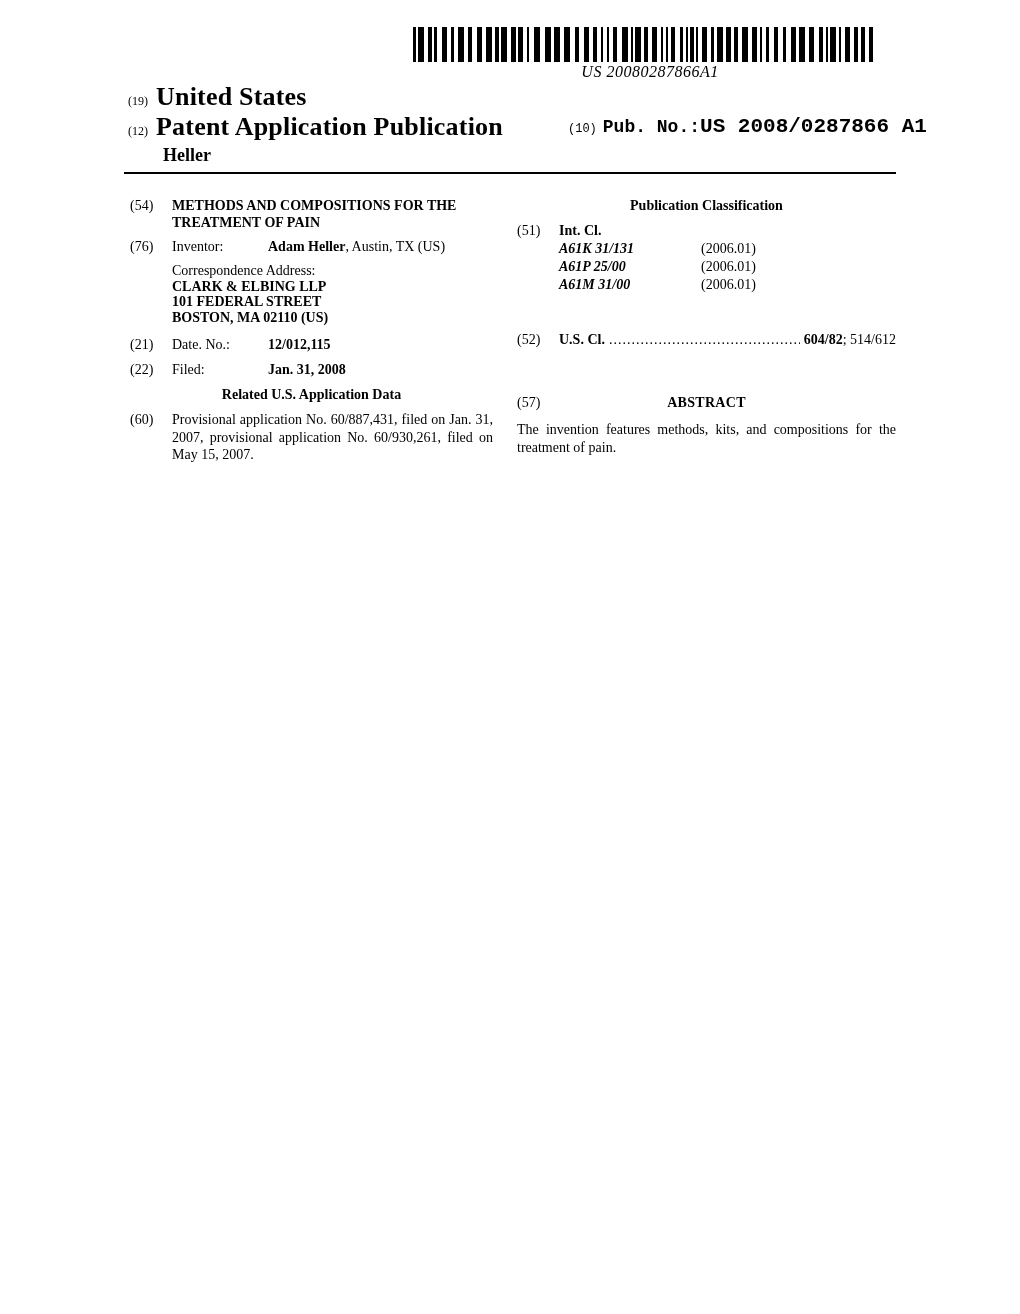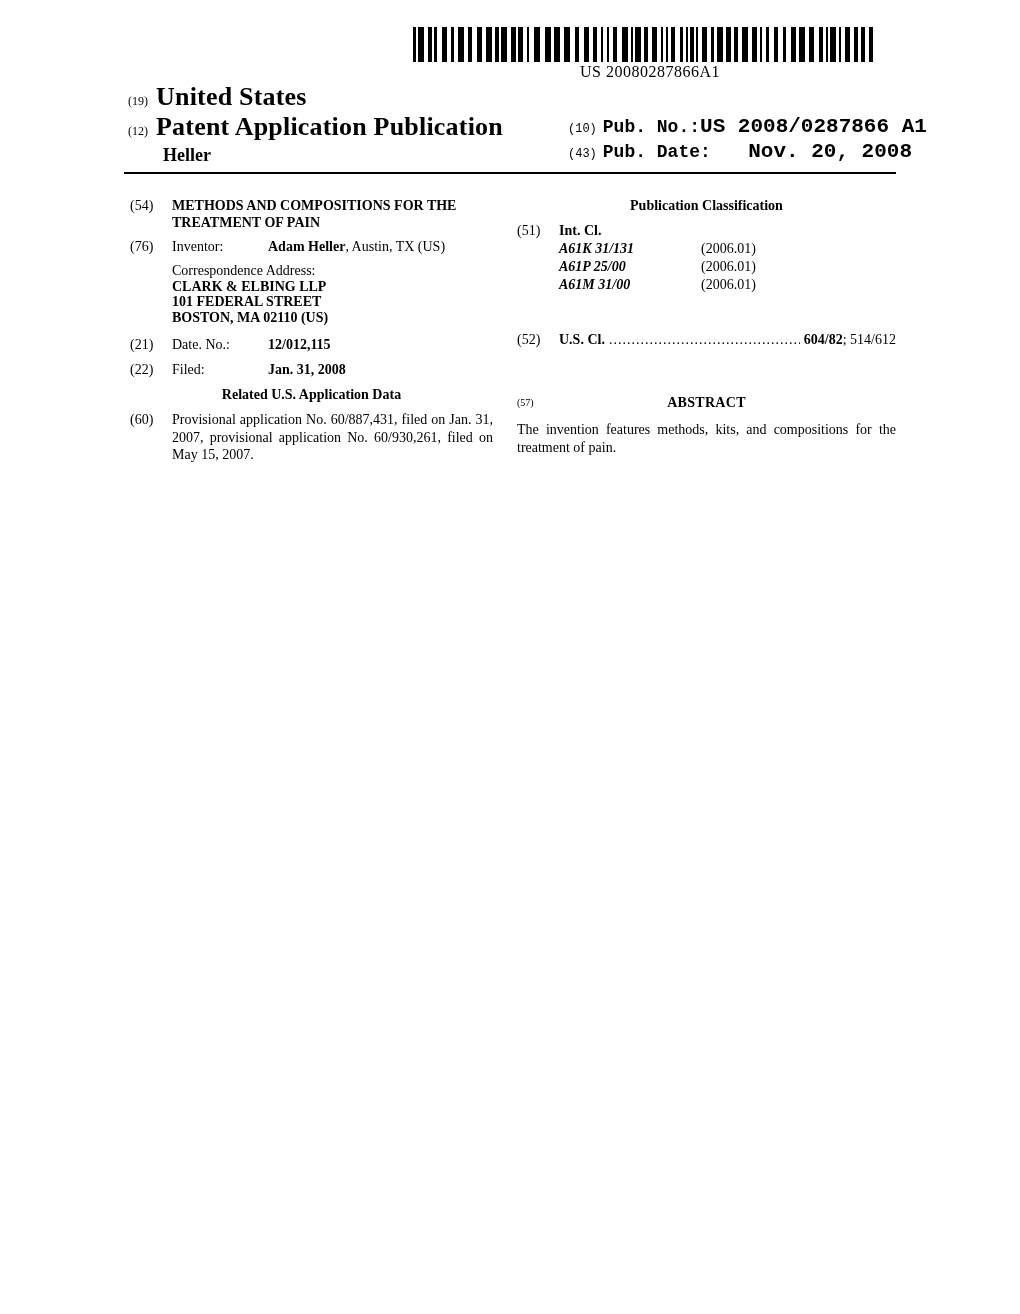--- a/index.html
+++ b/index.html
@@ -27,20 +27,21 @@
     height: 35px;
     width: 100%;
     overflow: hidden;
     align-items: stretch;
   }
   .barcode span { display: block; height: 100%; background: #000; flex: 0 0 auto; }
   .barcode-text {
     font-size: 16px;
     letter-spacing: 0.5px;
     margin-top: 1px;
+    font-style: italic;
   }
 
   
   .header-left { position: absolute; left: 128px; top: 82px; }
   .hl-line { display: flex; align-items: baseline; }
   .kindnum { font-size: 12px; white-space: nowrap; }
   .hl-line .big { font-size: 26px; font-weight: 700; margin-left: 8px; letter-spacing: 0.2px; }
   .hl-applicant { font-size: 18px; font-weight: 700; margin-left: 35px; margin-top: 3px; }
 
   .header-right { position: absolute; left: 568px; top: 115px; width: 344px; font-family: Liberation Mono, monospace; }
@@ -58,21 +59,21 @@
     background: #000;
   }
 
   
   .col { position: absolute; font-size: 14px; line-height: 17px; }
   .col-left { left: 130px; top: 197px; width: 363px; }
   .col-right { left: 517px; top: 197px; width: 379px; }
 
   .row { display: flex; align-items: baseline; }
   .num { flex: 0 0 42px; font-size: 14px; }
-  .rownum { font-size: 10px; }
+  .rownum { font-size: 14px; }
 
   .title-text { font-weight: 700; width: 315px; line-height: 17px; }
 
   .row-inventor { margin-top: 7px; }
   .field-label { flex: 0 0 96px; }
   .bold { font-weight: 700; }
 
   .address { margin-left: 42px; margin-top: 8px; line-height: 15.5px; }
   .address .bold { display: block; }
 
@@ -185,25 +186,20 @@
     </div>
     <div class="hl-applicant">Heller</div>
   </div>
 
   <div class="header-right">
     <div class="hr-line">
       <span class="kindnum">(10)</span>
       <span class="hr-label">Pub. No.:</span>
       <span class="hr-value">US 2008/0287866 A1</span>
     </div>
-    <div class="hr-line">
-      <span class="kindnum">(43)</span>
-      <span class="hr-label">Pub. Date:</span>
-      <span class="hr-value">Nov. 20, 2008</span>
-    </div>
   </div>
 
   <div class="rule"></div>
 
   <div class="col col-left">
 
     <div class="row">
       <span class="num">(54)</span>
       <span class="title-text">METHODS AND COMPOSITIONS FOR THE TREATMENT OF PAIN</span>
     </div>

